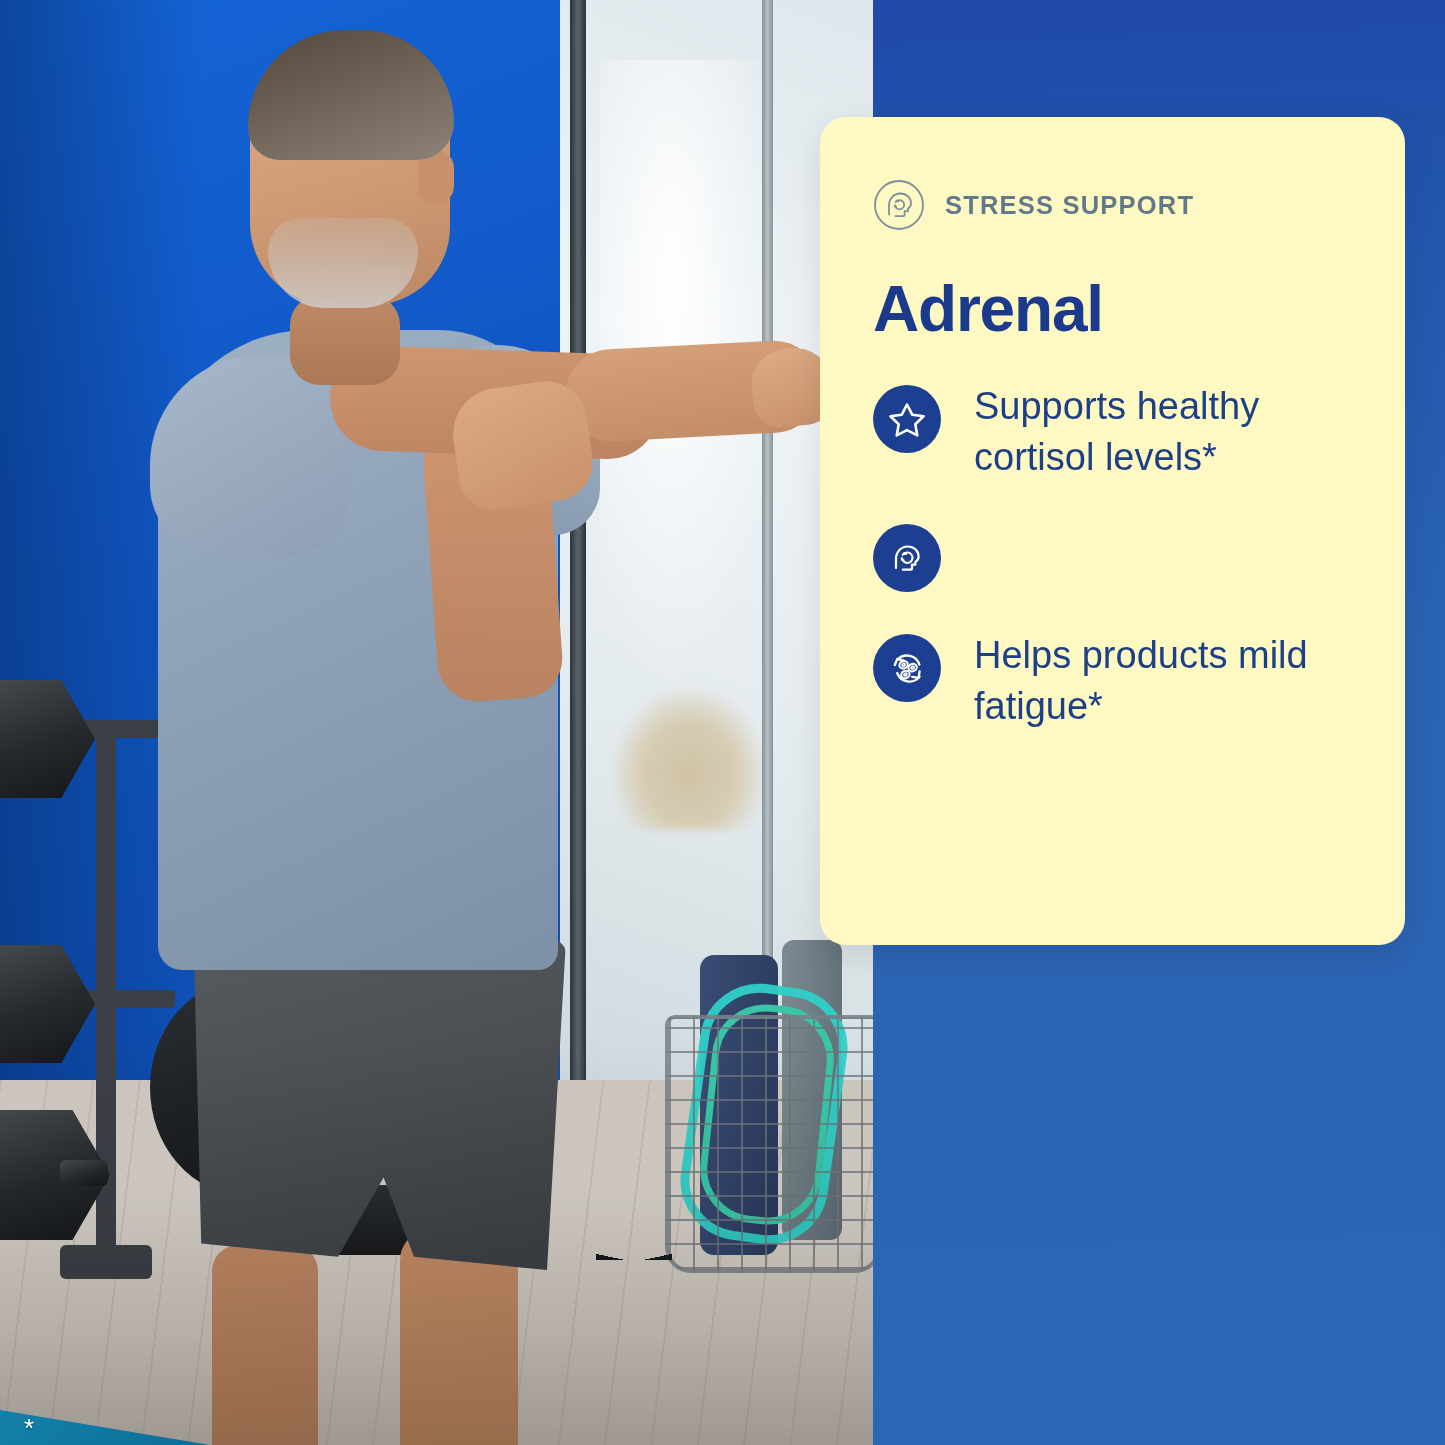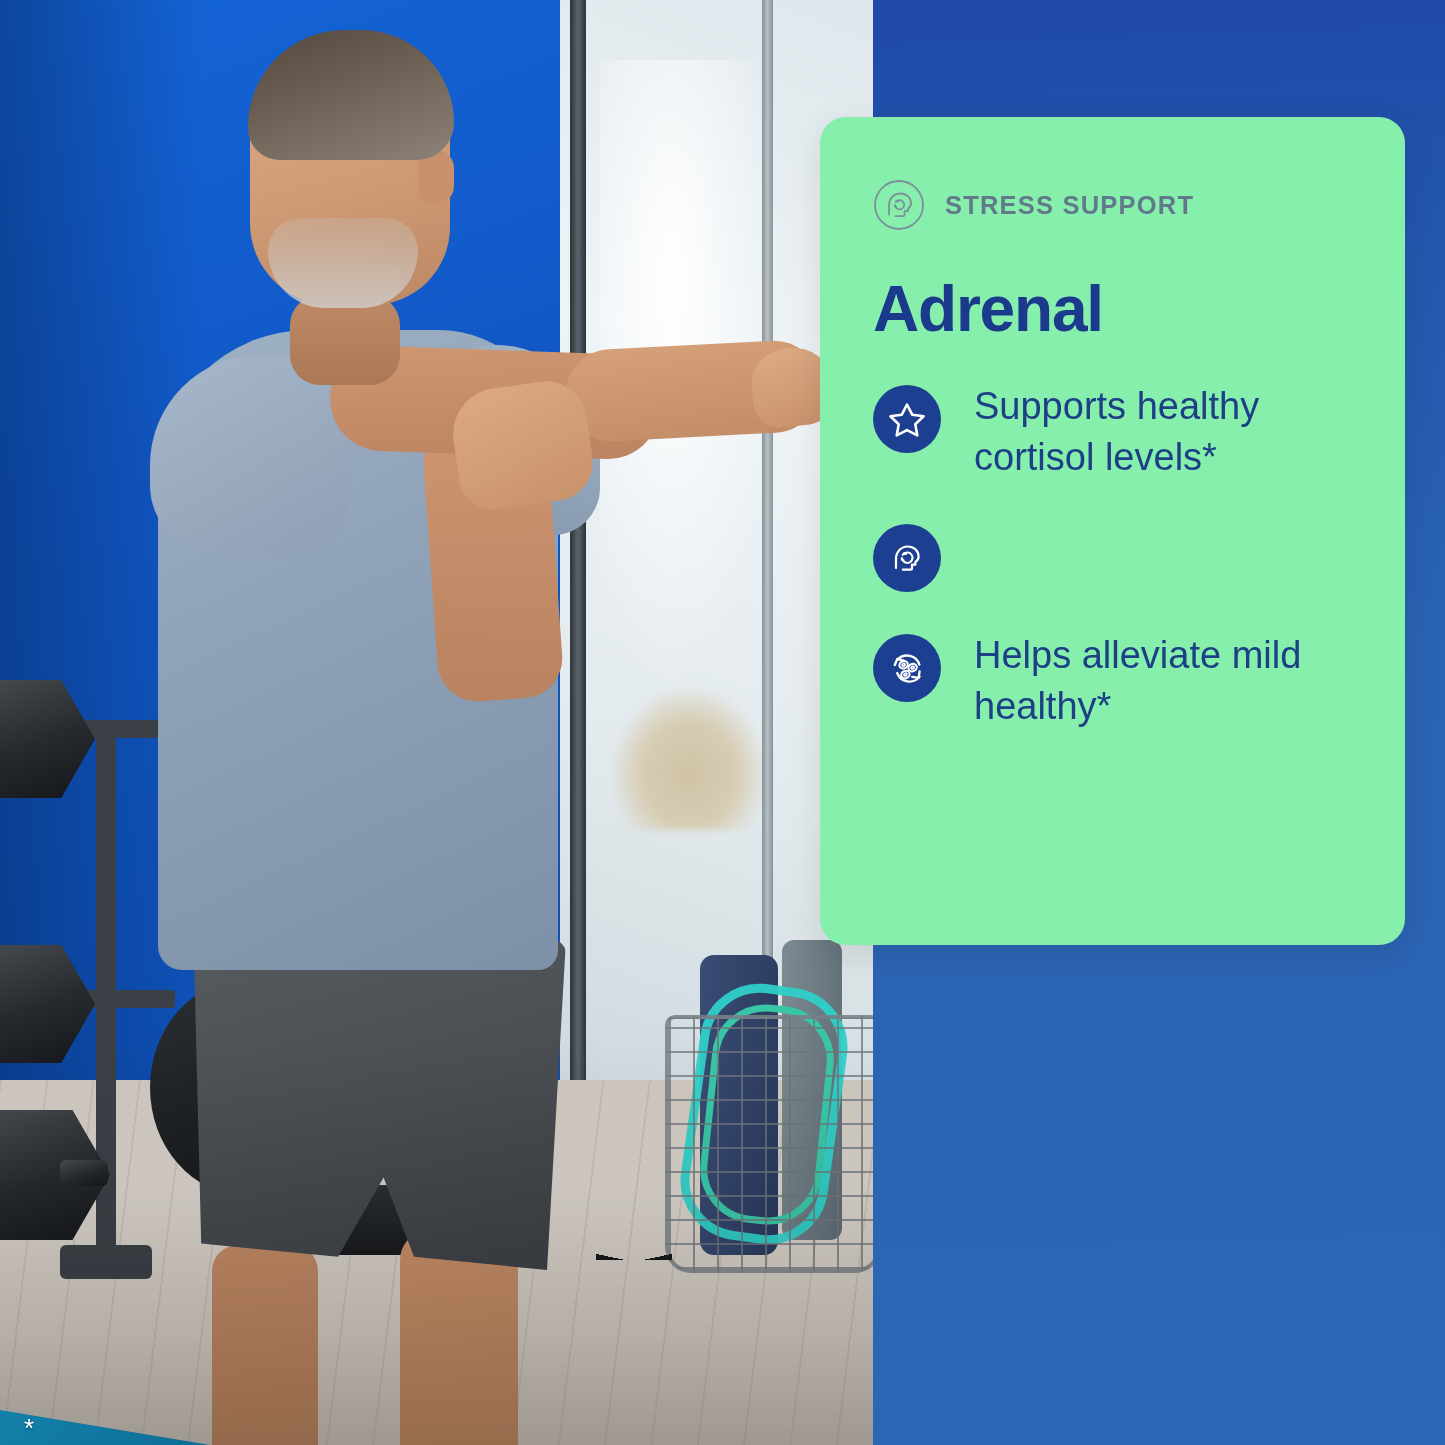--- a/index.html
+++ b/index.html
@@ -336,21 +336,21 @@
   }
   .disclaimer .dl-line { display: block; padding-left: 32px; }
 
   
   .card {
     position: absolute;
     left: 820px;
     top: 117px;
     width: 585px;
     height: 828px;
-    background: #86efac;
+    background: #fef9c3;
     border-radius: 26px;
     box-shadow: 0 10px 34px rgba(0,0,0,.10);
   }
   .card-inner {
     position: absolute;
     left: 53px;
     top: 62px;
     right: 30px;
   }
 
@@ -515,20 +515,20 @@
               <path d="M9.8 19.0 L12.4 12.8 L18.7 14.6" fill="none" stroke="#ffffff" stroke-width="2.3" stroke-linecap="round" stroke-linejoin="round"></path>
               <path d="M34.6 25.4 L33.6 31.8 L27.2 30.8" fill="none" stroke="#ffffff" stroke-width="2.3" stroke-linecap="round" stroke-linejoin="round"></path>
               <ellipse cx="18.6" cy="18.8" rx="4.3" ry="3.6" transform="rotate(-24 18.6 18.8)" fill="none" stroke="#ffffff" stroke-width="2.1"></ellipse>
               <ellipse cx="18.6" cy="18.8" rx="1.5" ry="1.2" transform="rotate(-24 18.6 18.8)" fill="none" stroke="#ffffff" stroke-width="1.8"></ellipse>
               <ellipse cx="27.6" cy="21.6" rx="4.3" ry="3.6" transform="rotate(-24 27.6 21.6)" fill="none" stroke="#ffffff" stroke-width="2.1"></ellipse>
               <ellipse cx="27.6" cy="21.6" rx="1.5" ry="1.2" transform="rotate(-24 27.6 21.6)" fill="none" stroke="#ffffff" stroke-width="1.8"></ellipse>
               <ellipse cx="20.4" cy="28.6" rx="4.3" ry="3.6" transform="rotate(-24 20.4 28.6)" fill="none" stroke="#ffffff" stroke-width="2.1"></ellipse>
               <ellipse cx="20.4" cy="28.6" rx="1.5" ry="1.2" transform="rotate(-24 20.4 28.6)" fill="none" stroke="#ffffff" stroke-width="1.8"></ellipse>
             </svg>
           </span>
-          <span class="benefit-text">Helps alleviate mild healthy*</span>
+          <span class="benefit-text">Helps products mild fatigue*</span>
         </div>
 
       </div>
     </div>
   </div>
 
 </div>
 
 </body></html>

